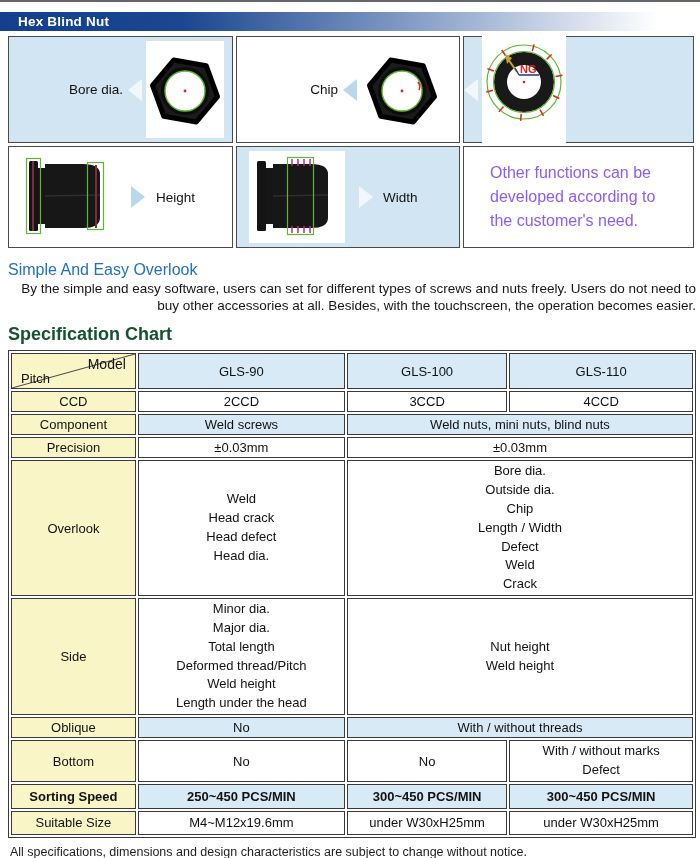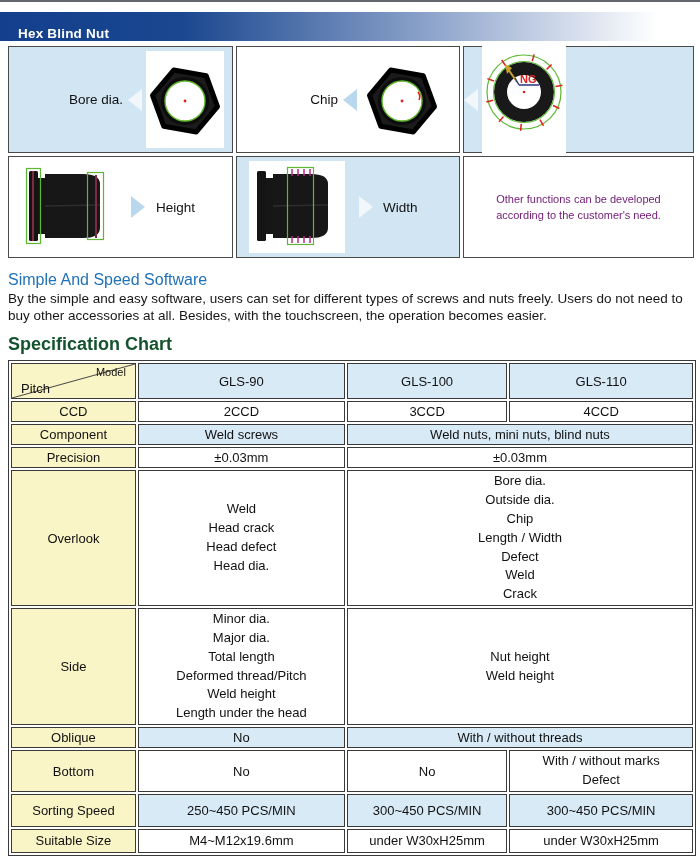--- a/index.html
+++ b/index.html
@@ -2,61 +2,61 @@
 <html><head>
 <meta charset="utf-8">
 <style>
   * { box-sizing: border-box; margin: 0; padding: 0; }
   body { font-family: "Liberation Sans", sans-serif; background: #ffffff; }
   .page { position: relative; width: 700px; height: 858px; background: #fff; overflow: hidden; }
 
   .top-rule { height: 2px; background: #63666a; width: 100%; }
 
   .header-bar {
-    margin-top: 10px; height: 29px; width: 100%;
+    margin-top: 10px; height: 19px; width: 100%;
     background: linear-gradient(90deg, #133f8d 0%, #1a478f 26%, #8fa5cc 62%, #ffffff 94%);
-    display: flex; align-items: flex-end;
+    display: flex; align-items: center;
   }
   .header-bar .title { color: #ffffff; font-size: 13.5px; font-weight: 700; padding-left: 18px; letter-spacing: 0.2px; }
 
   .feature-grid {
     margin: 5px 7px 0 8px; width: 686px;
     display: grid; grid-template-columns: 225px 224px 231px; grid-template-rows: 107px 102px; gap: 3px;
   }
   .fg-cell { border: 1px solid #4a4a4a; display: flex; align-items: center; position: relative; }
   .bg-blue { background: #d2e5f2; }
   .bg-white { background: #ffffff; }
   .fg-label { font-size: 13.5px; color: #111; white-space: pre-line; }
   .fg-label.right { flex: 1; text-align: right; padding-right: 5px; }
   .img-box { background: #ffffff; flex: none; }
   .arrow { width: 0; height: 0; flex: none; }
   .arrow.left  { border-top: 11px solid transparent; border-bottom: 11px solid transparent; border-right-width: 14px; border-right-style: solid; }
   .arrow.right { border-top: 11px solid transparent; border-bottom: 11px solid transparent; border-left-width: 14px; border-left-style: solid; }
   .arrow.white.left { border-right-color: #f2f7fb; }
   .arrow.white.right { border-left-color: #f2f7fb; }
   .arrow.blue.left { border-right-color: #b9d8ee; }
   .arrow.blue.right { border-left-color: #b9d8ee; }
-  .fg-text { width: 100%; text-align: center; font-size: 11px; color: #701a75; line-height: 1.5; padding: 0 26px; }
+  .fg-text { width: 100%; text-align: left; font-size: 16px; color: #8b5cf6; line-height: 1.5; padding: 0 26px; }
 
   .sec-heading-blue { margin: 13px 0 2px 8px; color: #2272b8; font-size: 16px; font-weight: 400; }
-  .body-text { margin: 2px 8px 0 8px; width: 688px; font-size: 13.5px; line-height: 1.23; color: #161616; }
+  .body-text { margin: 2px 8px 0 8px; width: 688px; font-size: 13.5px; line-height: 1.23; color: #161616; text-align: right; }
   .sec-heading-red { margin: 10px 0 5px 8px; color: #14532d; font-size: 18px; font-weight: 600; }
 
   table.spec { margin-left: 8px; width: 688px; border-collapse: separate; border-spacing: 2px; border: 1px solid #3a3a3a; background: #fff; table-layout: fixed; }
   table.spec td { border: 1px solid #3a3a3a; text-align: center; vertical-align: middle; font-size: 13px; color: #111; padding: 1px 2px; }
   td.lbl { background: #faf5c6; }
   td.val-blue { background: #d8eaf6; }
   td.val-white { background: #ffffff; }
   td.model-hd { background: #d8eaf6; font-size: 16px; }
   .pre { white-space: pre-line; line-height: 1.45; }
   td.corner {
     background-color: #faf5c6; position: relative; height: 36px;
     background-image: linear-gradient(to bottom right, rgba(0,0,0,0) calc(50% - 1px), #4a4a4a calc(50% - 0px), rgba(0,0,0,0) calc(50% + 1px));
   }
-  td.corner .model { position: absolute; top: 2px; right: 9px; font-size: 11px; }
+  td.corner .model { position: absolute; top: 2px; right: 9px; font-size: 14px; }
   td.corner .item { position: absolute; bottom: 2px; left: 9px; font-size: 13px; }
 
   .footer-note { margin: 7px 0 0 10px; font-size: 12.5px; color: #1d1d1d; }
 </style>
 </head>
 <body>
 
 <div class="page">
 
   <div class="top-rule"></div>
@@ -164,21 +164,21 @@
       </div>
       <span class="arrow right white" style="margin-left:14px;"></span>
       <div class="fg-label" style="margin-left:10px;">Width</div>
     </div>
 
     <div class="fg-cell bg-white">
       <div class="fg-text">Other functions can be developed according to the customer's need.</div>
     </div>
   </div>
 
-  <h2 class="sec-heading-blue">Simple And Speed Software</h2>
+  <h2 class="sec-heading-blue">Simple And Easy Overlook</h2>
   <p class="body-text">By the simple and easy software, users can set for different types of screws and nuts freely. Users do not need to buy other accessories at all. Besides, with the touchscreen, the operation becomes easier.</p>
 
   <h2 class="sec-heading-red">Specification Chart</h2>
 
   <table class="spec">
     <colgroup>
         <col style="width:123px">
         <col style="width:204px">
         <col style="width:158px">
         <col style="width:181px">
@@ -239,21 +239,21 @@
         <td class="val-blue">No</td>
         <td class="val-blue" colspan="2">With / without threads</td>
       </tr>
       <tr style="height:39px;">
         <td class="lbl">Bottom</td>
         <td class="val-white">No</td>
         <td class="val-white">No</td>
         <td class="val-white pre">With / without marks
 Defect</td>
       </tr>
-      <tr style="height:33px;">
+      <tr style="height:25px;font-weight:bold;">
         <td class="lbl">Sorting Speed</td>
         <td class="val-blue">250~450 PCS/MIN</td>
         <td class="val-blue">300~450 PCS/MIN</td>
         <td class="val-blue">300~450 PCS/MIN</td>
       </tr>
       <tr style="height:24px;padding-left:20px;">
         <td class="lbl">Suitable Size</td>
         <td class="val-white">M4~M12x19.6mm</td>
         <td class="val-white">under W30xH25mm</td>
         <td class="val-white">under W30xH25mm</td>

